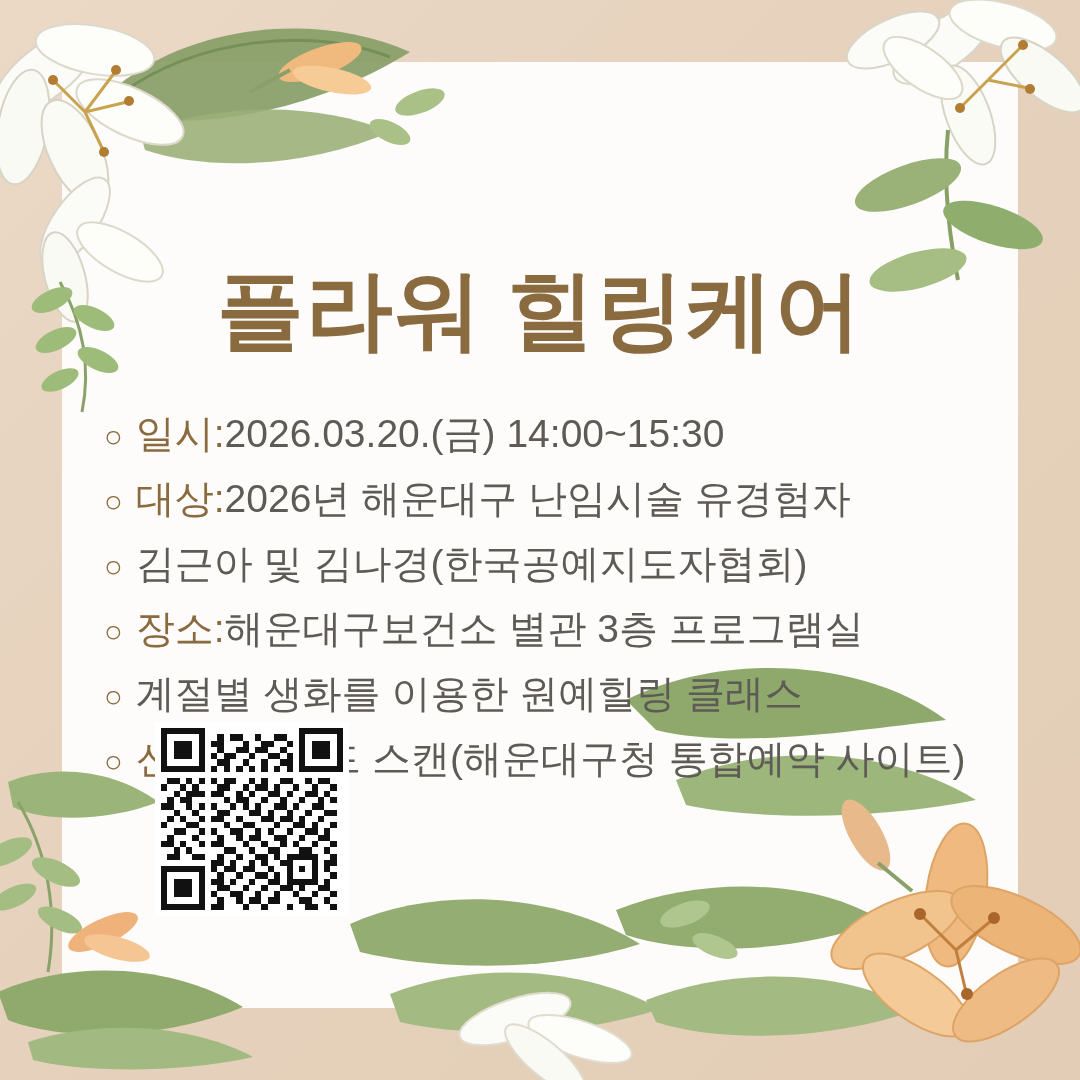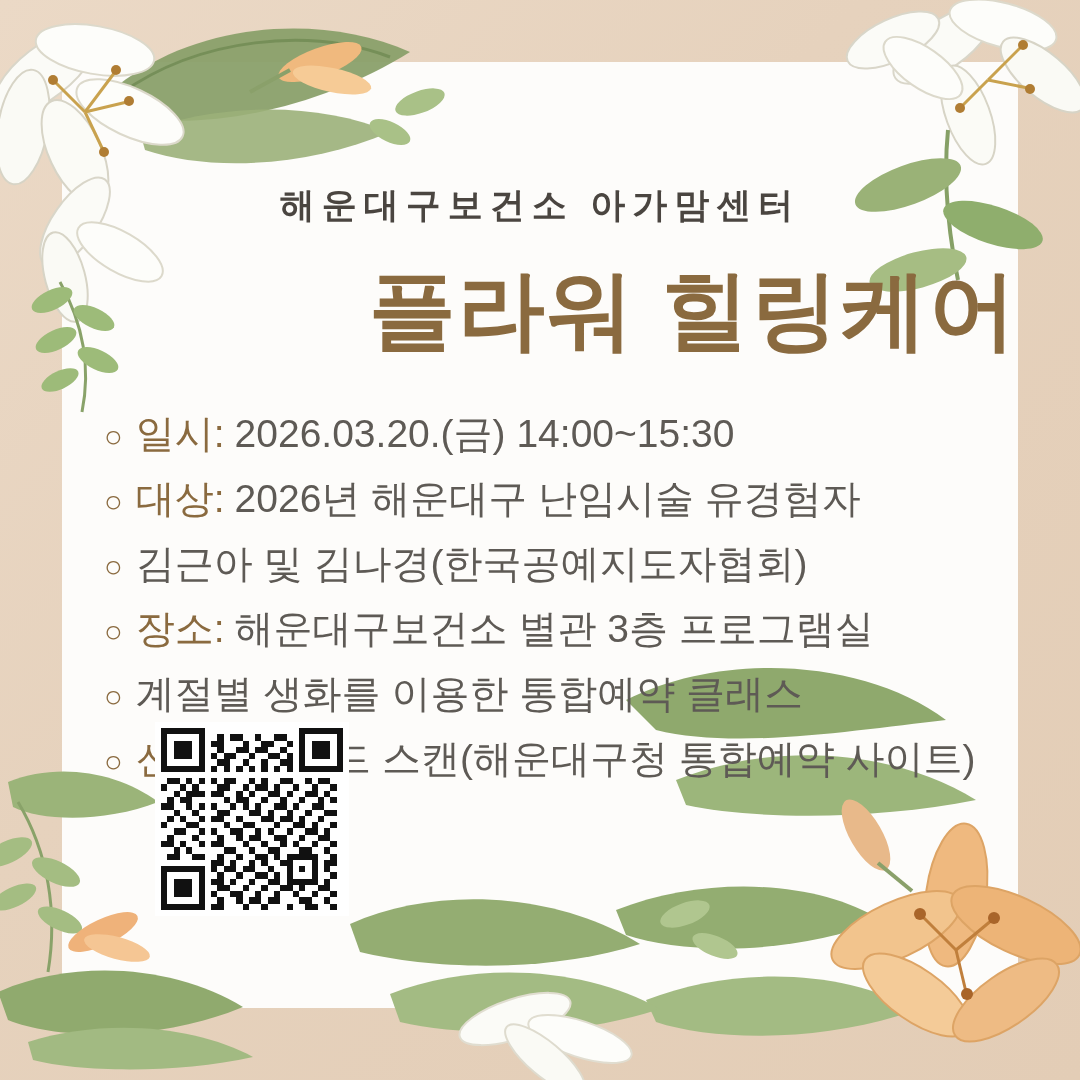--- a/index.html
+++ b/index.html
@@ -47,25 +47,26 @@
     font-size: 35px;
     font-weight: bold;
     letter-spacing: 7px;
     color: #4a4540;
   }
   .title {
     position: absolute;
     top: 190px;
     left: 0;
     width: 100%;
-    text-align: right;
+    text-align: center;
     font-size: 87px;
     font-weight: bold;
     letter-spacing: 2px;
     color: #8a6a3f;
+    font-family: Liberation Serif, serif;
   }
   .details {
     position: absolute;
     top: 345px;
     left: 42px;
     right: 20px;
   }
   .detail-row {
     display: flex;
     align-items: baseline;
@@ -75,21 +76,20 @@
     white-space: nowrap;
   }
   .bullet {
     font-size: 31px;
     margin-right: 13px;
     line-height: 1;
     color: #8a6a3f;
   }
   .lbl {
     color: #8a6a3f;
-    margin-right: 10px;
   }
   .val {
     color: #5e5a55;
   }
   .qr-wrap {
     position: absolute;
     left: 155px;
     top: 722px;
     width: 182px;
     height: 182px;
@@ -285,21 +285,20 @@
         <g fill="#b0c68f">
           <ellipse cx="355" cy="60" rx="26" ry="11" transform="rotate(-20 355 60)"></ellipse>
           <ellipse cx="385" cy="92" rx="24" ry="10" transform="rotate(22 385 92)"></ellipse>
         </g>
       </g>
     </svg>
   </div>
 
   <div class="content">
 
-    <div class="kicker">해운대구보건소  아가맘센터</div>
 
     <div class="title">플라워 힐링케어</div>
 
     <div class="details">
 
       <div class="detail-row">
         <span class="bullet">○</span>
         <span class="lbl">일시:</span>
         <span class="val">2026.03.20.(금) 14:00~15:30</span>
       </div>
@@ -316,21 +315,21 @@
       </div>
 
       <div class="detail-row">
         <span class="bullet">○</span>
         <span class="lbl">장소:</span>
         <span class="val">해운대구보건소 별관 3층 프로그램실</span>
       </div>
 
       <div class="detail-row">
         <span class="bullet">○</span>
-        <span class="val">계절별 생화를 이용한 통합예약 클래스</span>
+        <span class="val">계절별 생화를 이용한 원예힐링 클래스</span>
       </div>
 
       <div class="detail-row">
         <span class="bullet">○</span>
         <span class="lbl">신청:</span>
         <span class="val">QR코드 스캔(해운대구청 통합예약 사이트)</span>
       </div>
 
     </div>
   </div>

